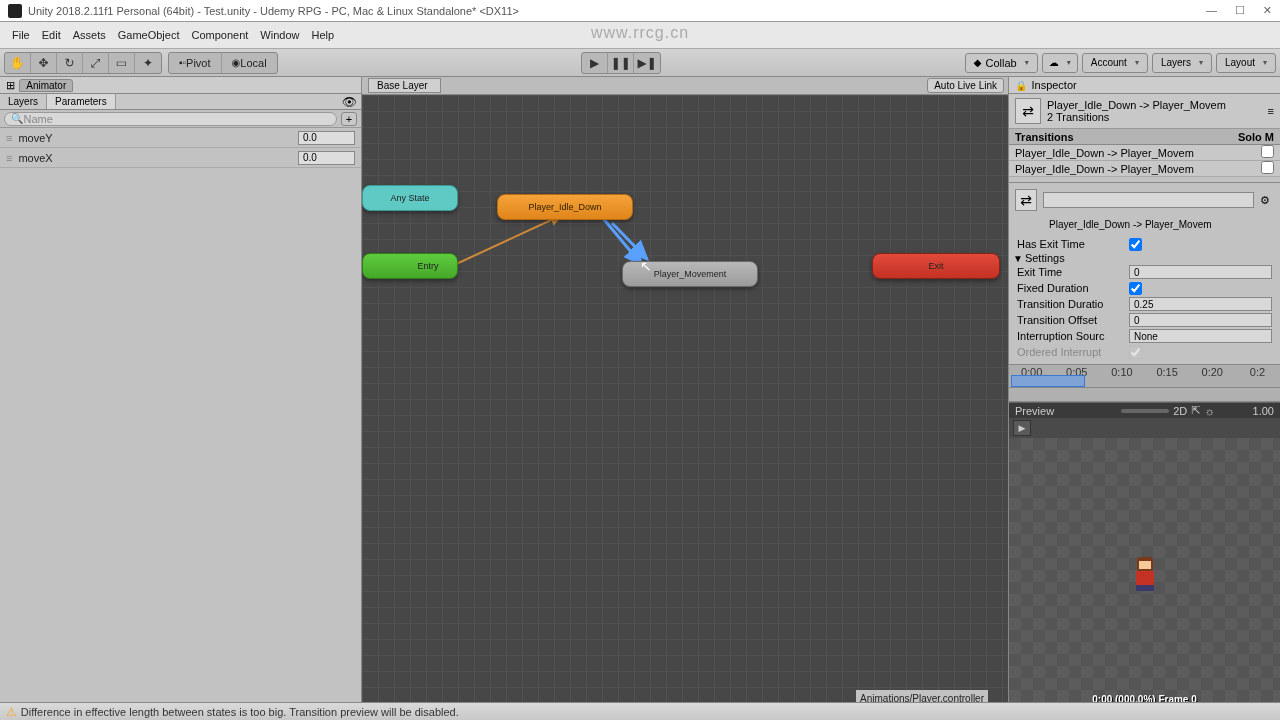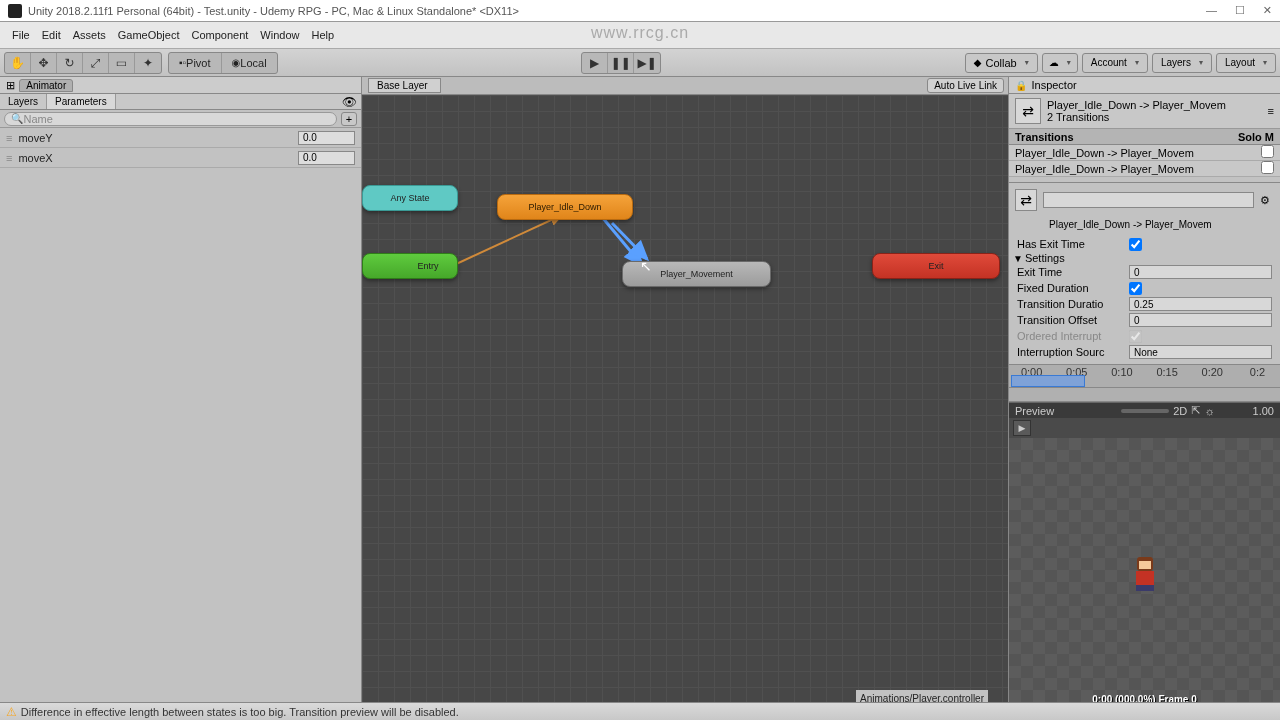--- a/index.html
+++ b/index.html
@@ -196,21 +196,21 @@
               <polygon points="0 0, 7 3, 0 6" fill="#d08a3a"></polygon>
             </marker>
         </defs>
         <line x1="92" y1="170" x2="200" y2="120" stroke="#d08a3a" stroke-width="2" marker-end="url(#ah-or)"></line>
         <line x1="240" y1="122" x2="280" y2="170" stroke="#5aa0ff" stroke-width="3" marker-end="url(#ah-blue)"></line>
         <line x1="250" y1="128" x2="285" y2="164" stroke="#5aa0ff" stroke-width="3" marker-end="url(#ah-blue)"></line>
       </svg>
       <div class="node cyan" style="left:0px;top:90px;width:96px">Any State</div>
       <div class="node orange" style="left:135px;top:99px;width:136px">Player_Idle_Down</div>
       <div class="node green" style="left:0px;top:158px;width:96px">Entry</div>
-      <div class="node grey" style="left:260px;top:166px;width:149px">Player_Movement</div>
+      <div class="node grey" style="left:260px;top:166px;width:136px">Player_Movement</div>
       <div class="node red" style="left:510px;top:158px;width:128px">Exit</div>
       <div style="position:absolute;left:278px;top:163px;font-size:14px;color:#fff">↖</div>
       <div class="asset-path">Animations/Player.controller</div>
     </div>
   </div>
 
   <div class="right-panel">
     <div class="inspector-header">
       <span class="lock">🔒</span>
       <span>Inspector</span>
@@ -256,27 +256,27 @@
       <input type="checkbox" checked="" style="">
     </div>
     <div class="prop-row">
       <span class="lbl">Transition Duratio</span>
       <input type="text" value="0.25" style="">
     </div>
     <div class="prop-row">
       <span class="lbl">Transition Offset</span>
       <input type="text" value="0" style="">
     </div>
+    <div class="prop-row">
+      <span class="lbl">Interruption Sourc</span>
+      <input type="text" value="None" style="">
+    </div>
     <div class="prop-row disabled">
       <span class="lbl">Ordered Interrupt</span>
       <input type="checkbox" checked="" disabled="" style="">
-    </div>
-    <div class="prop-row">
-      <span class="lbl">Interruption Sourc</span>
-      <input type="text" value="None" style="">
     </div>
     <div class="timeline">
       <div class="tick-labels">
         <span>0:00</span>
           <span>0:05</span>
           <span>0:10</span>
           <span>0:15</span>
           <span>0:20</span>
           <span>0:2</span>
       </div>

